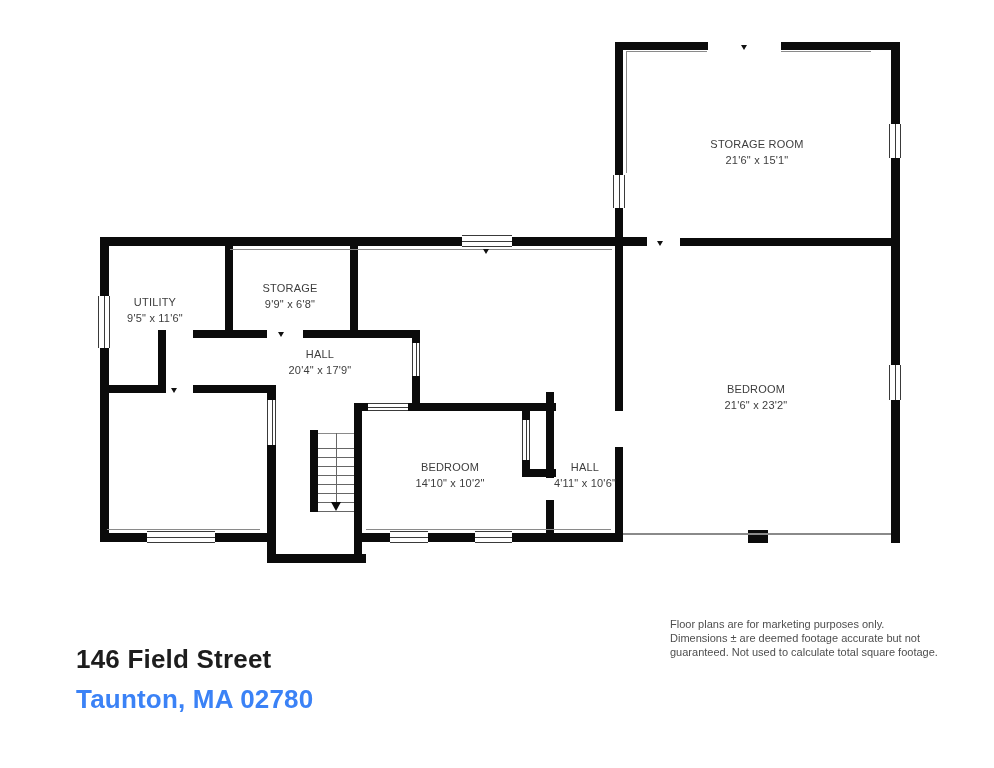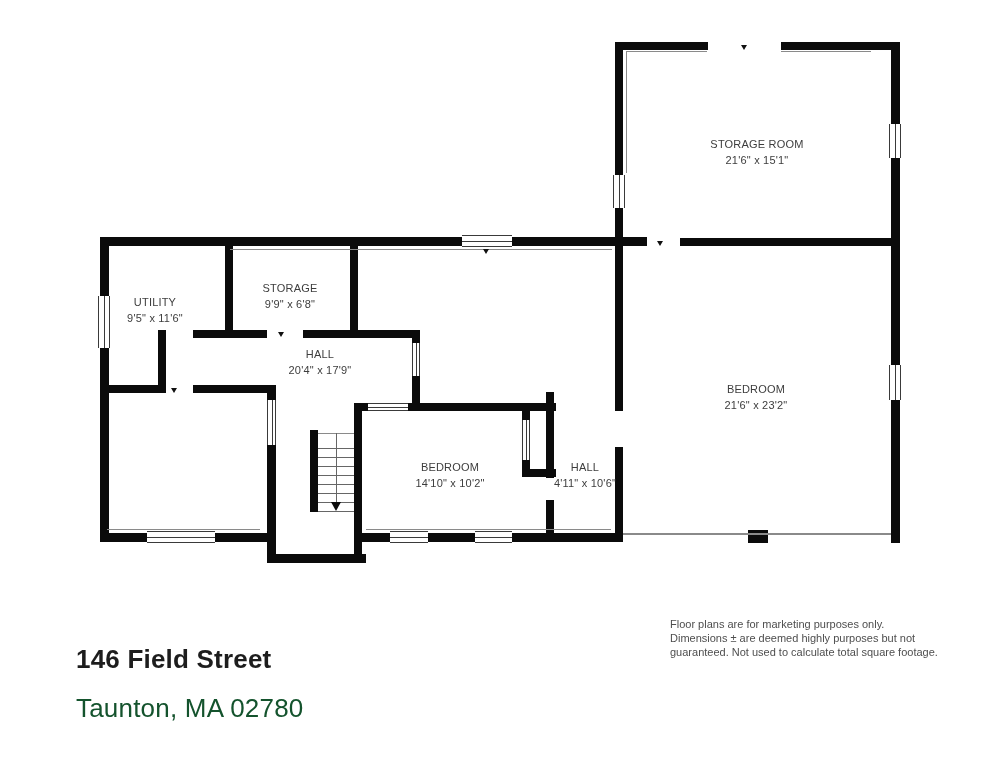--- a/index.html
+++ b/index.html
@@ -18,21 +18,21 @@
   .tread{position:absolute;height:1px;background:#666;}
   .stair-center{position:absolute;width:1px;background:#666;}
   .arrow-down{position:absolute;width:0;height:0;border-left:5px solid transparent;
       border-right:5px solid transparent;border-top:9px solid #0b0b0b;}
   .room-label{position:absolute;text-align:center;color:#3d3d3d;font-size:11px;
       line-height:15.5px;letter-spacing:.2px;}
   .room-label .rn{white-space:nowrap;}
   .room-label .rd{white-space:nowrap;}
   .addr{position:absolute;left:76px;top:644px;}
   .addr-1{font-size:26px;font-weight:700;color:#1d1d1d;letter-spacing:.2px;}
-  .addr-2{font-size:26px;font-weight:400;color:#14532d;margin-top:18px;letter-spacing:.2px;}
+  .addr-2{font-size:26px;font-weight:700;color:#3b82f6;margin-top:9px;letter-spacing:.2px;}
   .levelblock{position:absolute;left:670px;top:606px;width:290px;}
   .level-title{font-size:29px;font-weight:400;color:#3e3e3e;letter-spacing:.5px;}
   .disclaimer{margin-top:12px;font-size:11px;line-height:13.8px;color:#4e4e4e;}
 </style>
 </head>
 <body>
 
 <div class="page">
 
   <div class="wall" style="left:100px;top:237px;width:9px;height:305px"></div>
@@ -145,18 +145,18 @@
   </div>
 
   <div class="addr">
     <div class="addr-1">146 Field Street</div>
     <div class="addr-2">Taunton, MA 02780</div>
   </div>
 
   <div class="levelblock">
     <div class="disclaimer">
       <div>Floor plans are for marketing purposes only.</div>
-      <div>Dimensions ± are deemed highly purposes but not</div>
+      <div>Dimensions ± are deemed footage accurate but not</div>
       <div>guaranteed. Not used to calculate total square footage.</div>
     </div>
   </div>
 
 </div>
 
 </body></html>

